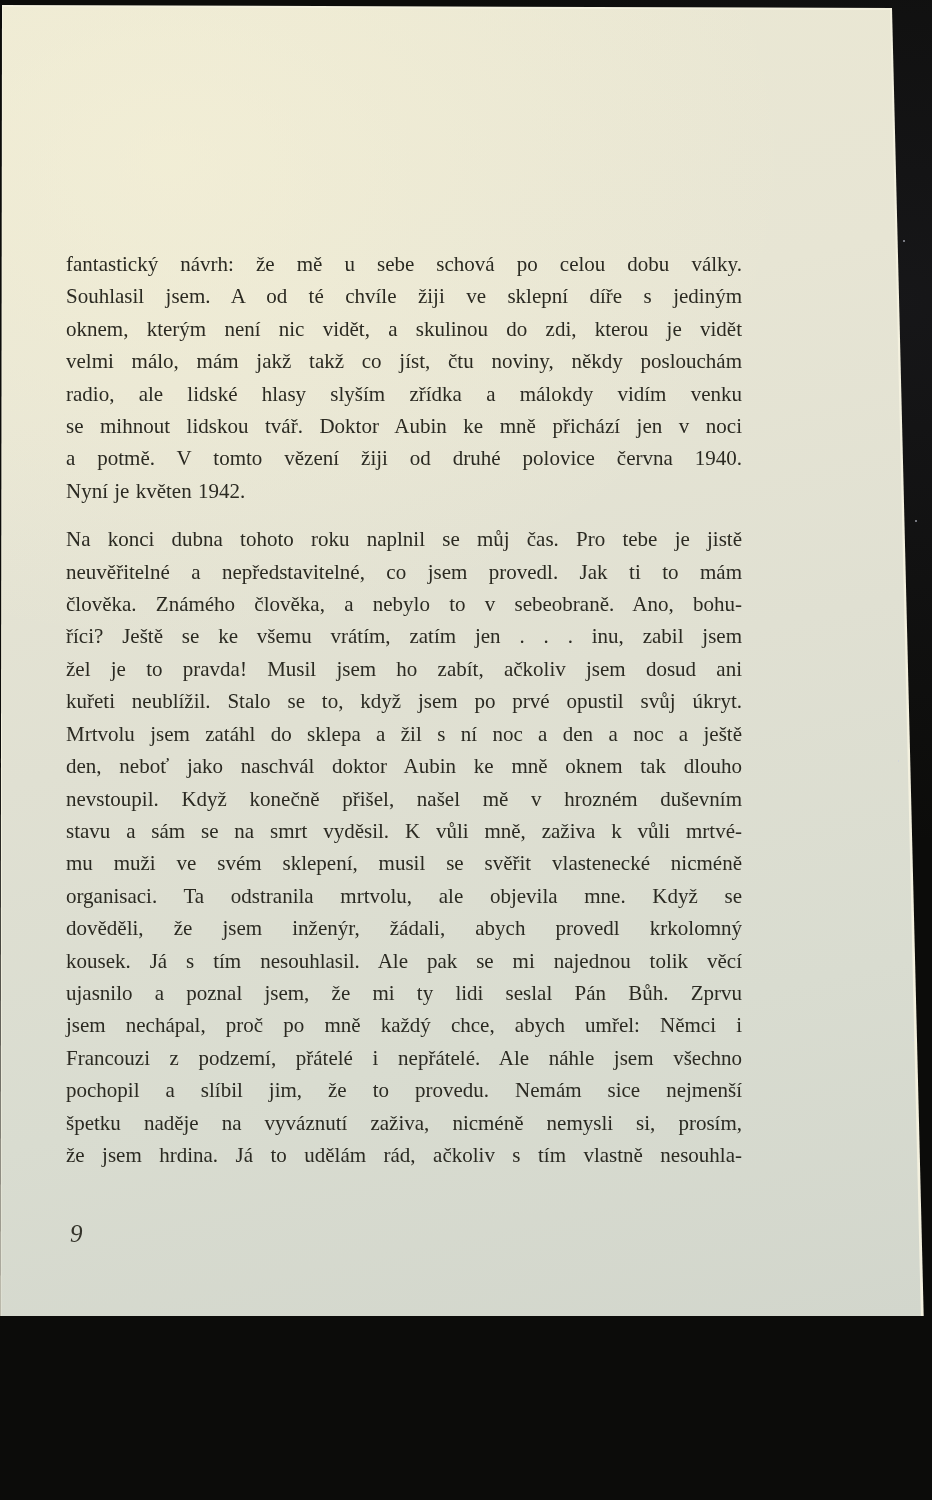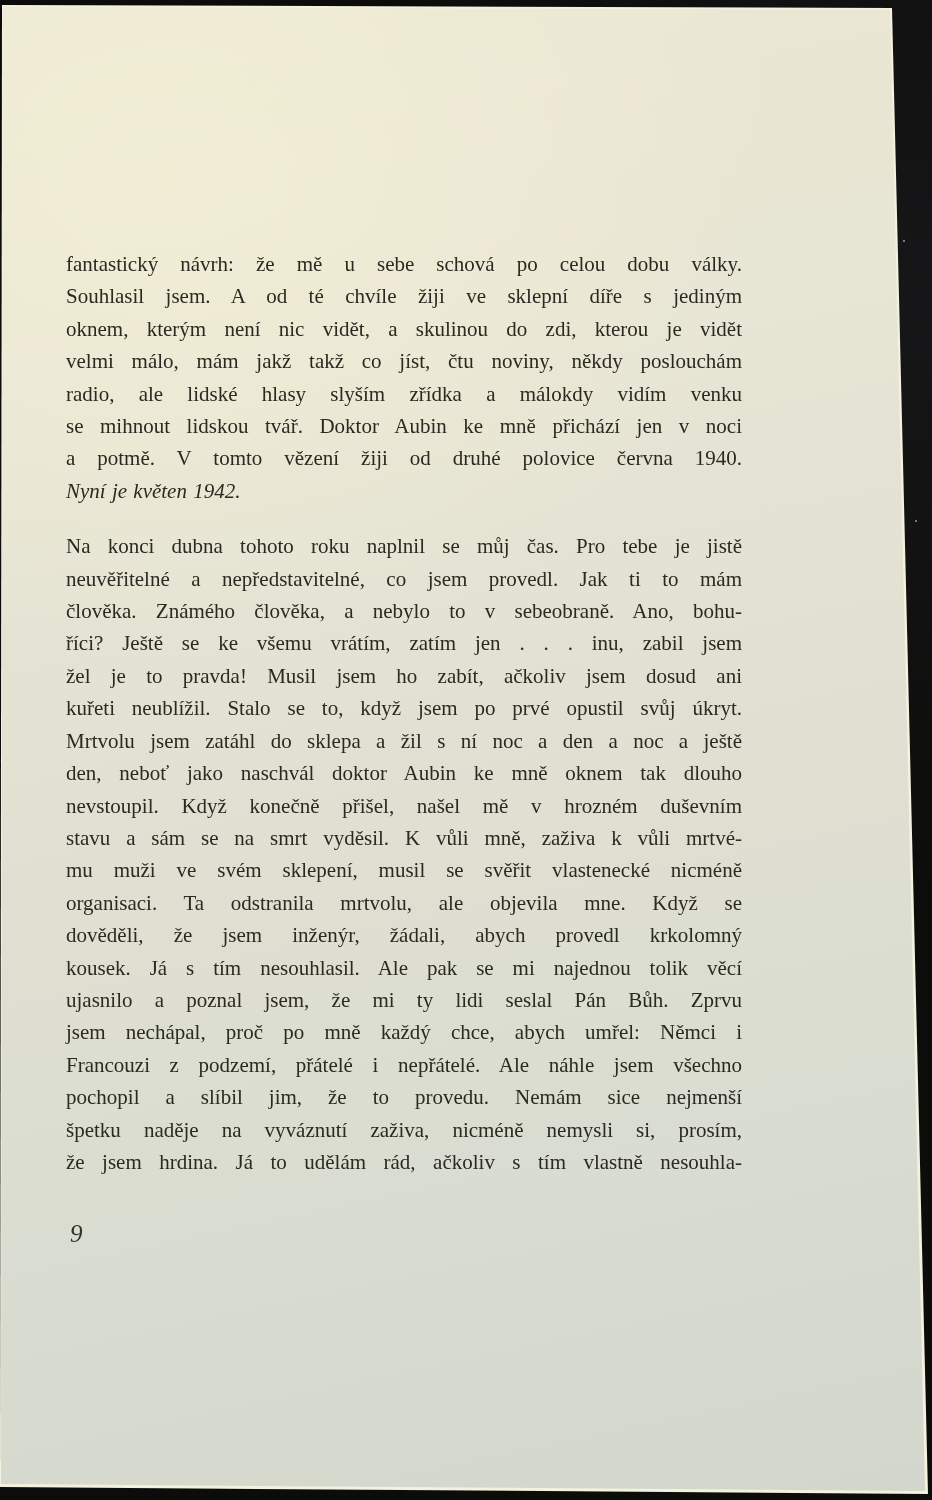--- a/index.html
+++ b/index.html
@@ -4,21 +4,21 @@
 <style>
   html, body { margin: 0; padding: 0; }
   body {
     width: 932px; height: 1500px;
     background: #0c0c0a;
     font-family: "Liberation Serif", "DejaVu Serif", serif;
     overflow: hidden;
   }
   .scan {
     position: relative;
-    width: 932px; height: 1500px;
+    width: 932px; height: 1316px;
     background:
       radial-gradient(circle at 905px 300px, rgba(70,70,90,0.18), transparent 40%),
       #0c0c0a;
   }
   
   .page-edge {
     position: absolute; inset: 0;
     clip-path: polygon(2px 5px, 892px 8px, 928px 1494px, 0px 1487px);
     background: #f4f1df;
   }
@@ -33,30 +33,29 @@
   .text-block {
     position: absolute;
     left: 66px; top: 248px;
     width: 676px;
     font-size: 21px;
     line-height: 32.4px;
     color: #2b2a22;
     word-spacing: 1px;
   }
   .paragraph { margin: 0; }
-  .paragraph + .paragraph { margin-top: 23px; }
+  .paragraph + .paragraph { margin-top: 16px; }
   .line {
     text-align: justify;
     text-align-last: justify;
     white-space: normal;
   }
   .line.last {
     text-align: right;
     text-align-last: left;
-    font-style: italic;
   }
   .page-number {
     position: absolute;
     left: 70px; top: 1220px;
     font-size: 25px;
     font-style: italic;
     color: #34332a;
   }
   
   .speck { position: absolute; border-radius: 50%; background: #cfd2de; opacity: .7; }

